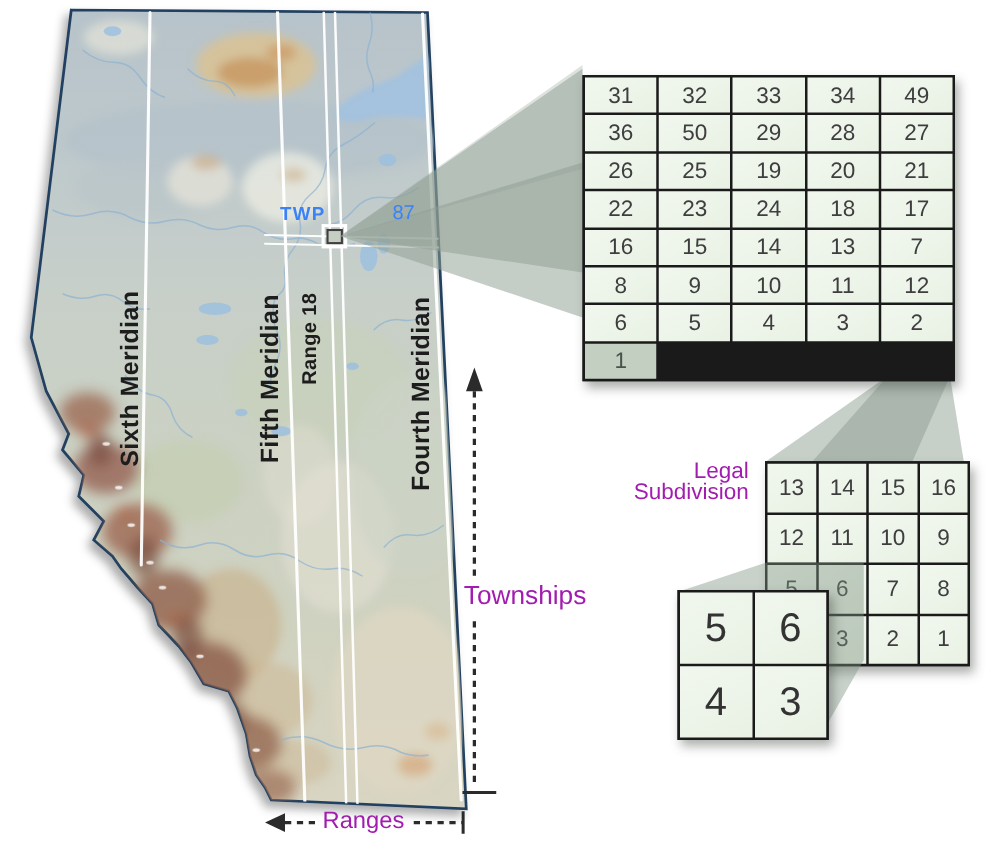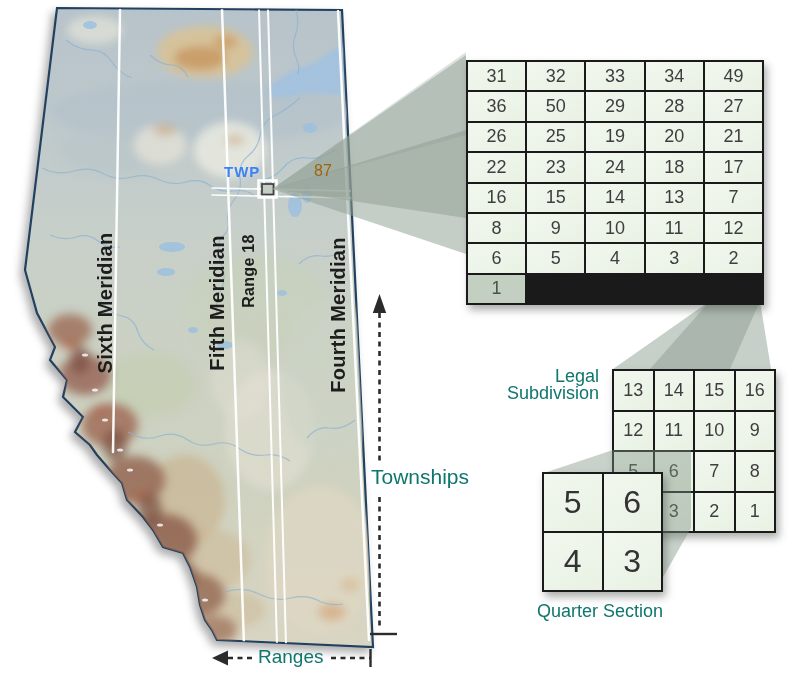--- a/index.html
+++ b/index.html
@@ -14,27 +14,27 @@
   .grid .cell{display:flex;align-items:center;justify-content:center;
         background:linear-gradient(150deg,var(--grid-cell-bg,#f1f7ee),#e9f1e4);
         color:#3e3e3e;}
   .grid .cell.hl{background:var(--highlight-cell-bg,#c3cfc1);color:#48544a;}
   #sections-grid{left:466px;top:60px;width:294px;height:241px;grid-template-columns:repeat(5,1fr);z-index:3;font-size:18px;}
   #lsd-grid{left:612px;top:369px;width:160px;height:160px;grid-template-columns:repeat(4,1fr);z-index:3;font-size:18px;}
   #qs-grid{left:542px;top:472px;width:117px;height:116px;grid-template-columns:repeat(2,1fr);z-index:5;font-size:32px;}
   #qs-grid .cell{color:#333333;}
 
   
-  .lbl{position:absolute;color:#0f766e;white-space:nowrap;}
+  .lbl{position:absolute;color:#a21caf;white-space:nowrap;}
   .vlabel{position:absolute;transform:translate(-50%,-50%) rotate(-90deg);white-space:nowrap;
           color:#1d1d1d;font-weight:700;letter-spacing:.3px;z-index:2;}
   .meridian{font-size:20px;}
   .range{font-size:16px;}
   #twp-label{left:224px;top:163px;font-size:15px;font-weight:700;letter-spacing:1px;color:#3b82f6;z-index:2;}
-  #twp-number{left:314px;top:162px;font-size:16px;color:#a16207;z-index:2;}
+  #twp-number{left:314px;top:162px;font-size:16px;color:#3b82f6;z-index:2;}
   #townships-label{left:371px;top:449px;font-size:21px;z-index:6;margin-top:16px;}
   #ranges-label{left:258px;top:646px;font-size:19px;z-index:6;}
   #legal-label{right:194px;top:368px;text-align:right;font-size:18px;line-height:17px;z-index:6;}
   #quarter-label{left:524px;top:601px;width:152px;text-align:center;font-size:18px;z-index:6;}
 </style>
 </head>
 <body>
 
 <div class="canvas">
 
@@ -273,14 +273,13 @@
   <div class="lbl" id="twp-label">TWP</div>
   <div class="lbl" id="twp-number">87</div>
 
   <div class="lbl" id="townships-label">Townships</div>
   <div class="lbl" id="ranges-label">Ranges</div>
 
   <div id="legal-label" class="lbl">
     <div>Legal</div>
     <div>Subdivision</div>
   </div>
-  <div id="quarter-label" class="lbl">Quarter Section</div>
 </div>
 
 </body></html>

